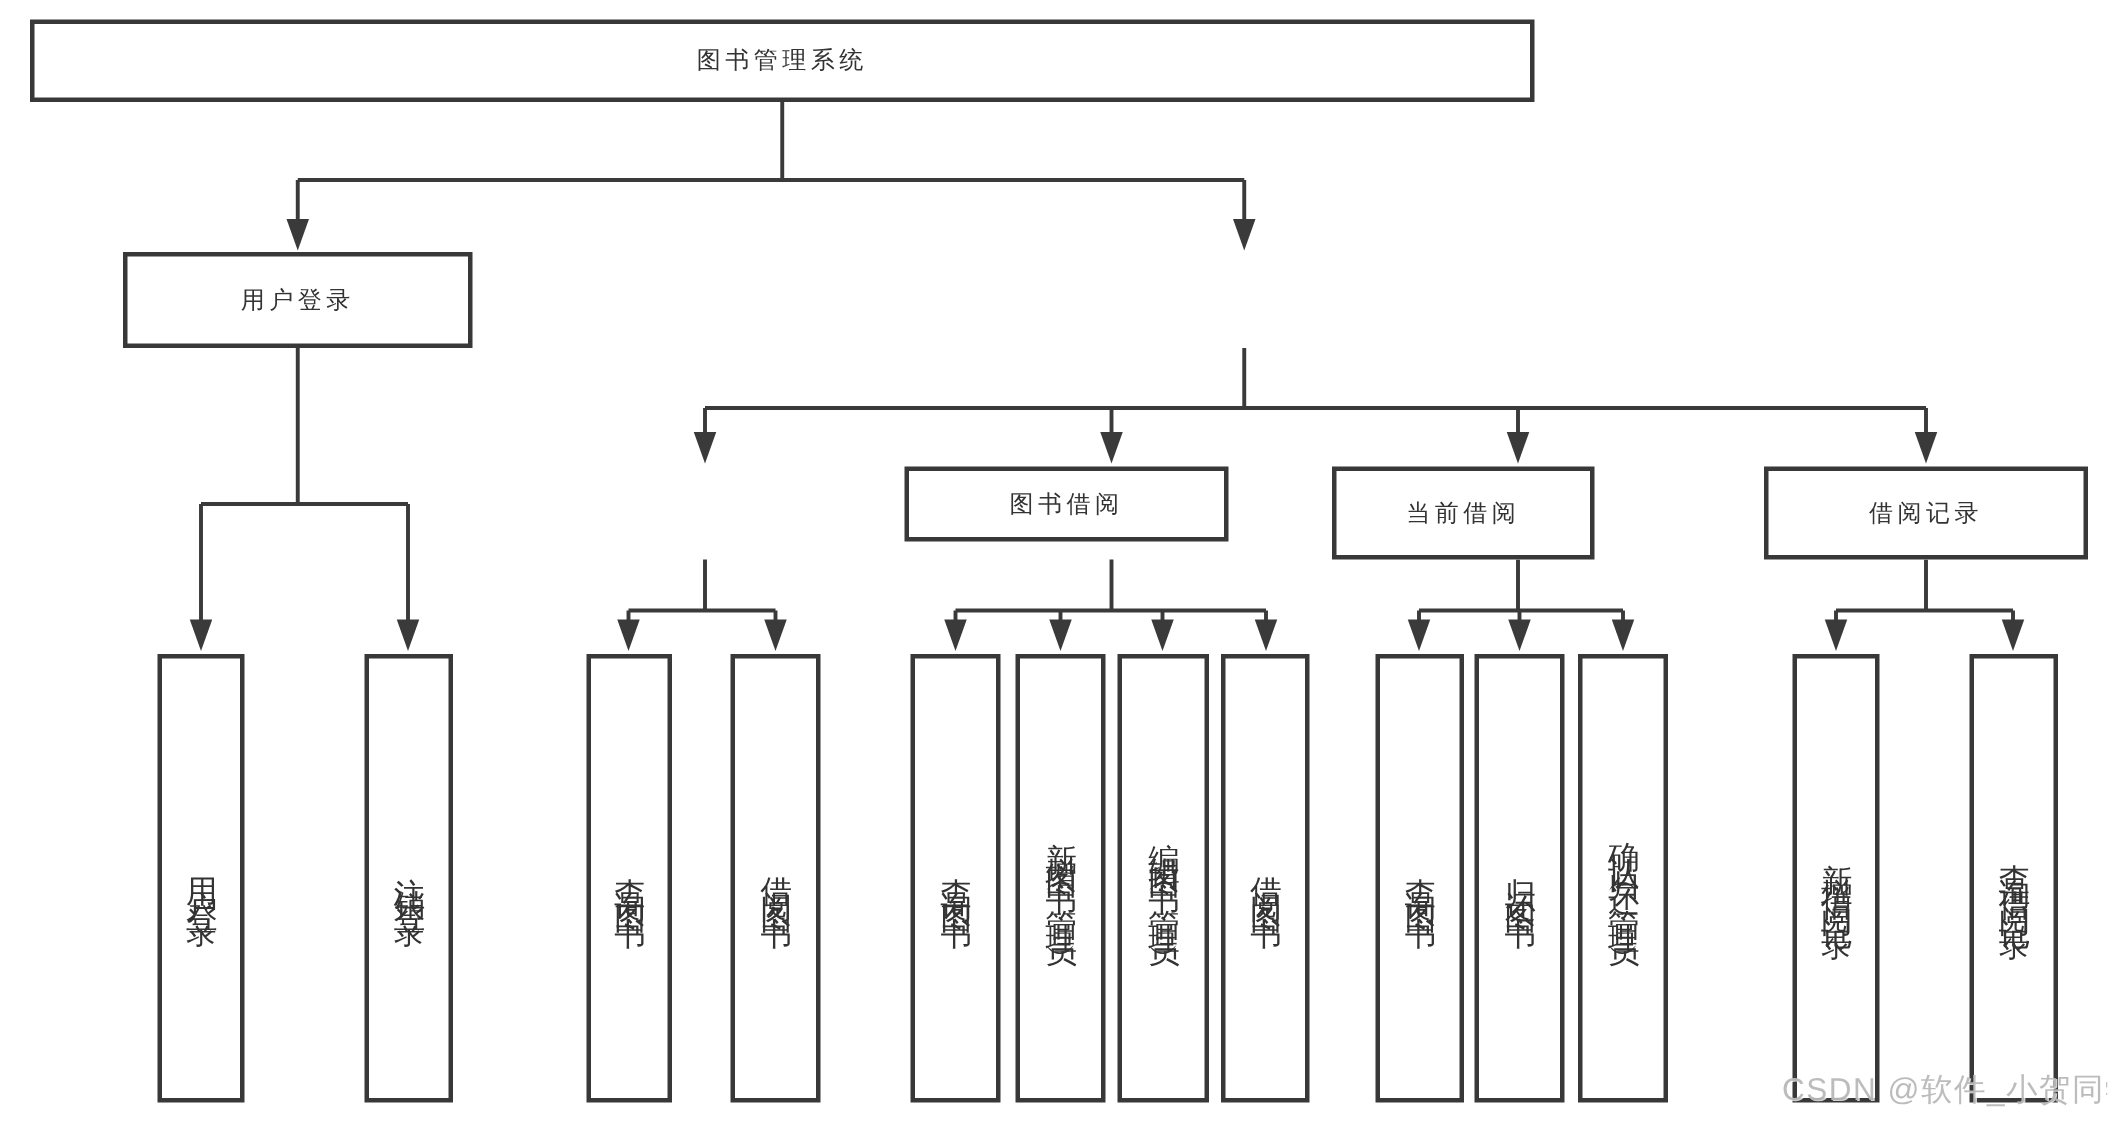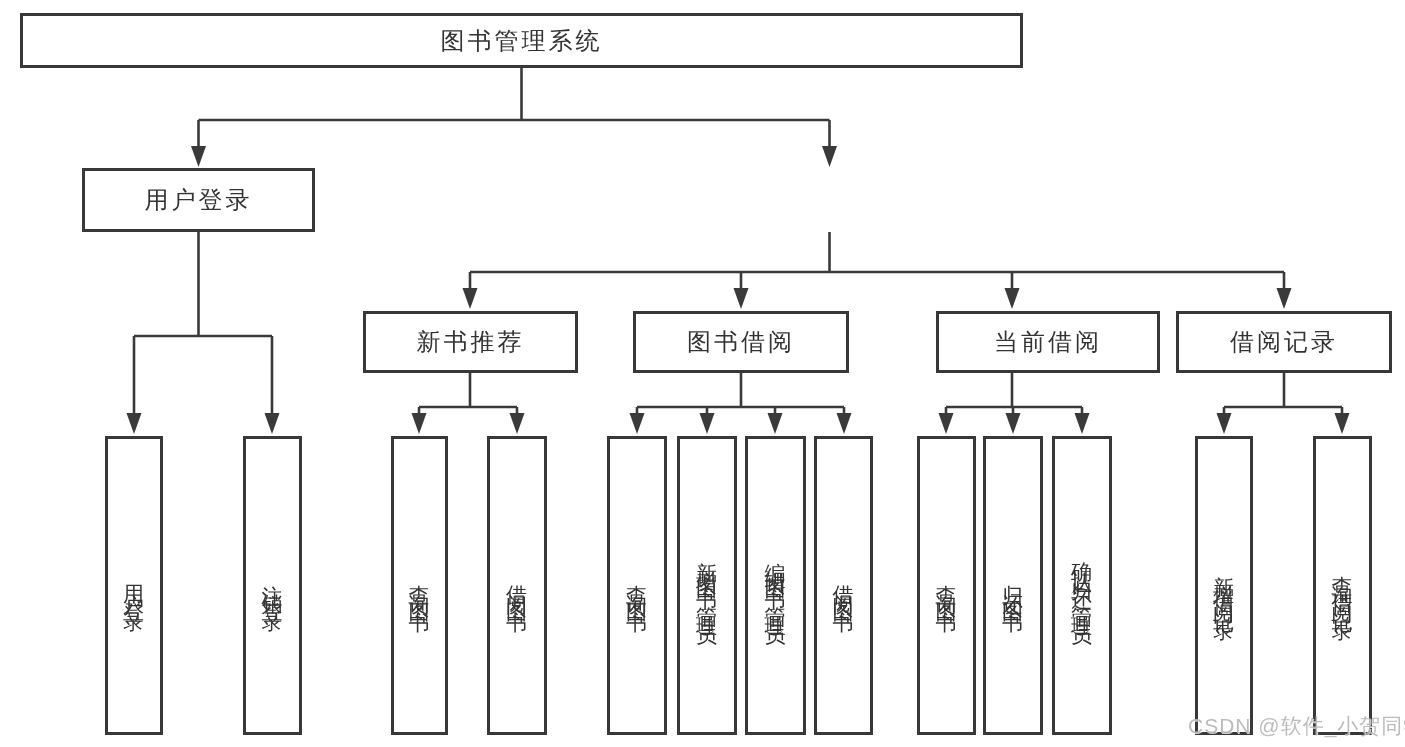--- a/index.html
+++ b/index.html
@@ -22,21 +22,21 @@
     background: #ffffff;
     border: 3px solid #383838;
     box-sizing: border-box;
     display: flex;
     align-items: center;
     justify-content: center;
     color: #333333;
     z-index: 2;
   }
   .hbox {
-    font-size: 24px;
+    font-size: 16px;
     letter-spacing: 3px;
     white-space: nowrap;
   }
   .leaf {
     top: 436px;
     height: 299px;
     writing-mode: vertical-rl;
     font-size: 21px;
     letter-spacing: 9px;
     line-height: 1;
@@ -96,23 +96,22 @@
       <polygon points="1074.5,413 1089.5,413 1082,434"></polygon>
       <polygon points="1216.5,413 1231.5,413 1224,434"></polygon>
       <polygon points="1334.5,413 1349.5,413 1342,434"></polygon>
     </g>
   </svg>
 
   <div class="box hbox" style="left:20px; top:13px; width:1003px; height:55px;">图书管理系统</div>
 
   <div class="box hbox" style="left:82px; top:168px; width:233px; height:64px;">用户登录</div>
 
-  <div class="box hbox" style="left:363px; top:311px; width:215px; height:62px;">新书推荐</div>
-  <div class="box hbox" style="left:633px; top:311px; width:216px; height:62px;">图书借阅</div>
-  <div class="box hbox" style="left:936px; top:311px; width:224px; height:62px;text-align:right;">当前借阅</div>
+  <div class="box hbox" style="left:603px; top:311px; width:216px; height:50px;">图书借阅</div>
+  <div class="box hbox" style="left:888px; top:311px; width:175px; height:62px;text-align:right;">当前借阅</div>
   <div class="box hbox" style="left:1176px; top:311px; width:216px; height:62px;">借阅记录</div>
 
   <div class="box leaf" style="left:105px; width:58px;">用户登录</div>
   <div class="box leaf" style="left:243px; width:59px;">注销登录</div>
 
   <div class="box leaf" style="left:391px; width:57px;">查询图书</div>
   <div class="box leaf" style="left:487px; width:60px;">借阅图书</div>
 
   <div class="box leaf" style="left:607px; width:60px;">查询图书</div>
   <div class="box leaf" style="left:677px; width:60px;">新增图书（管理员）</div>

